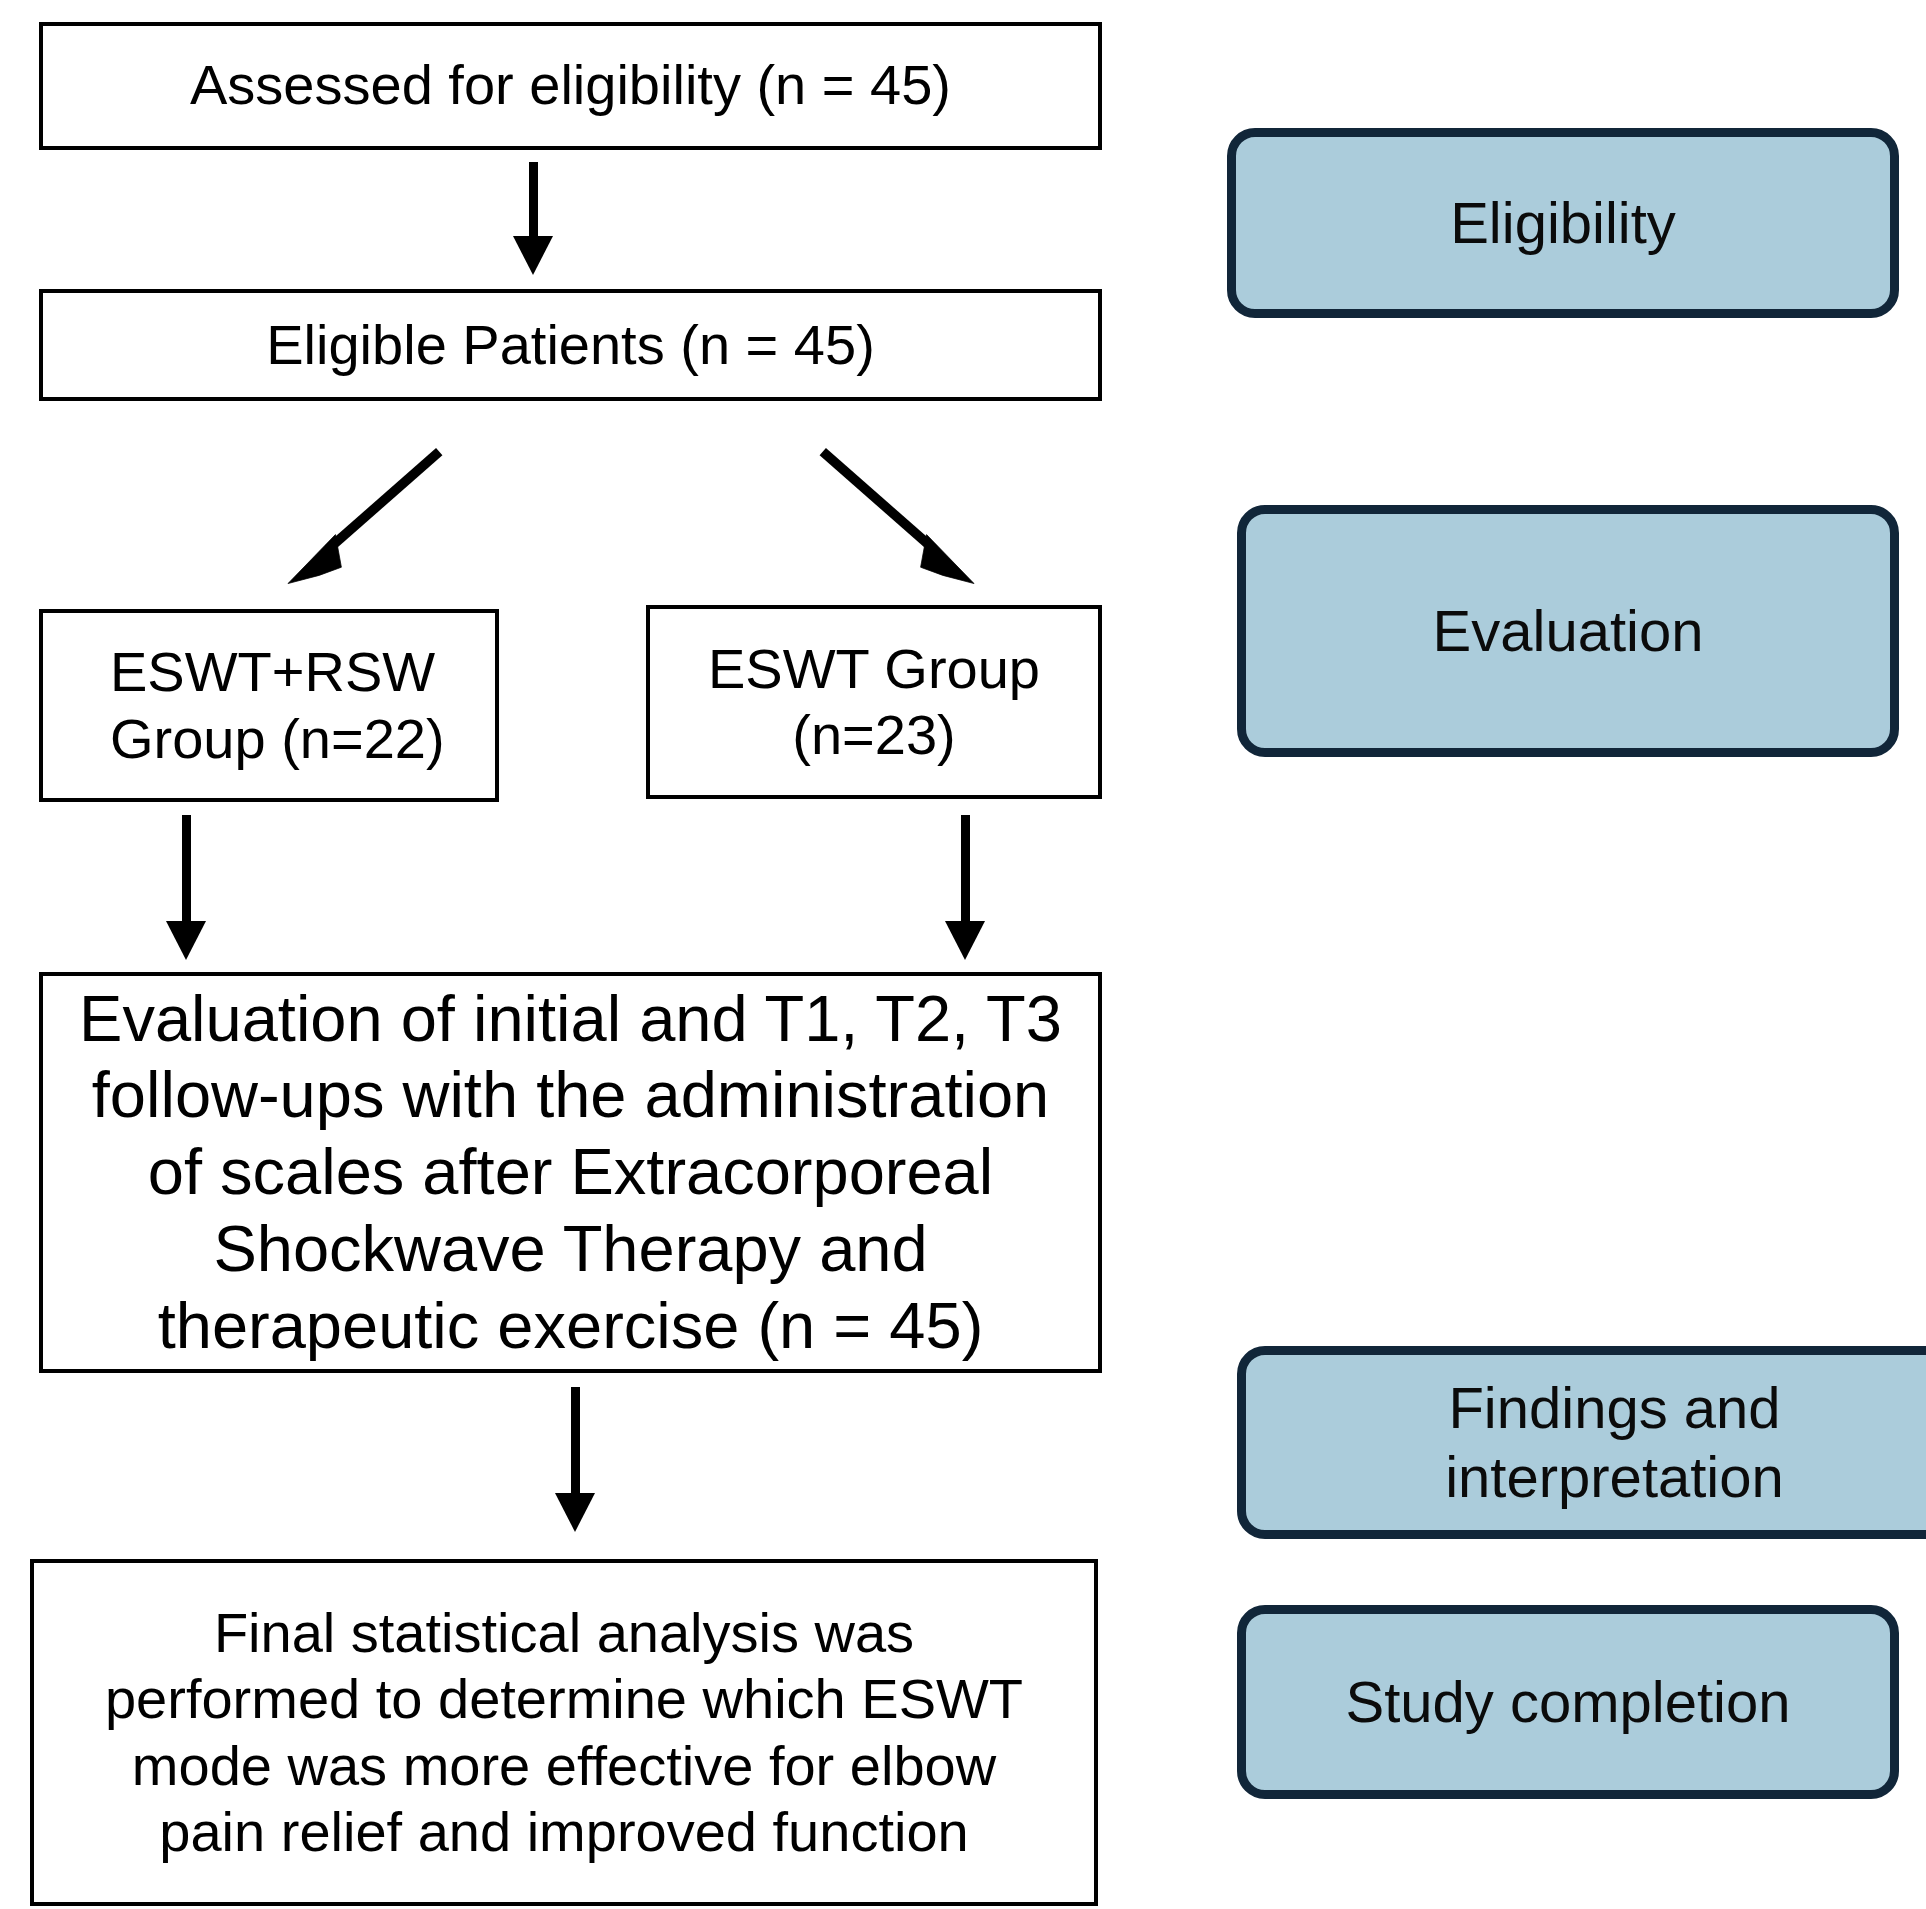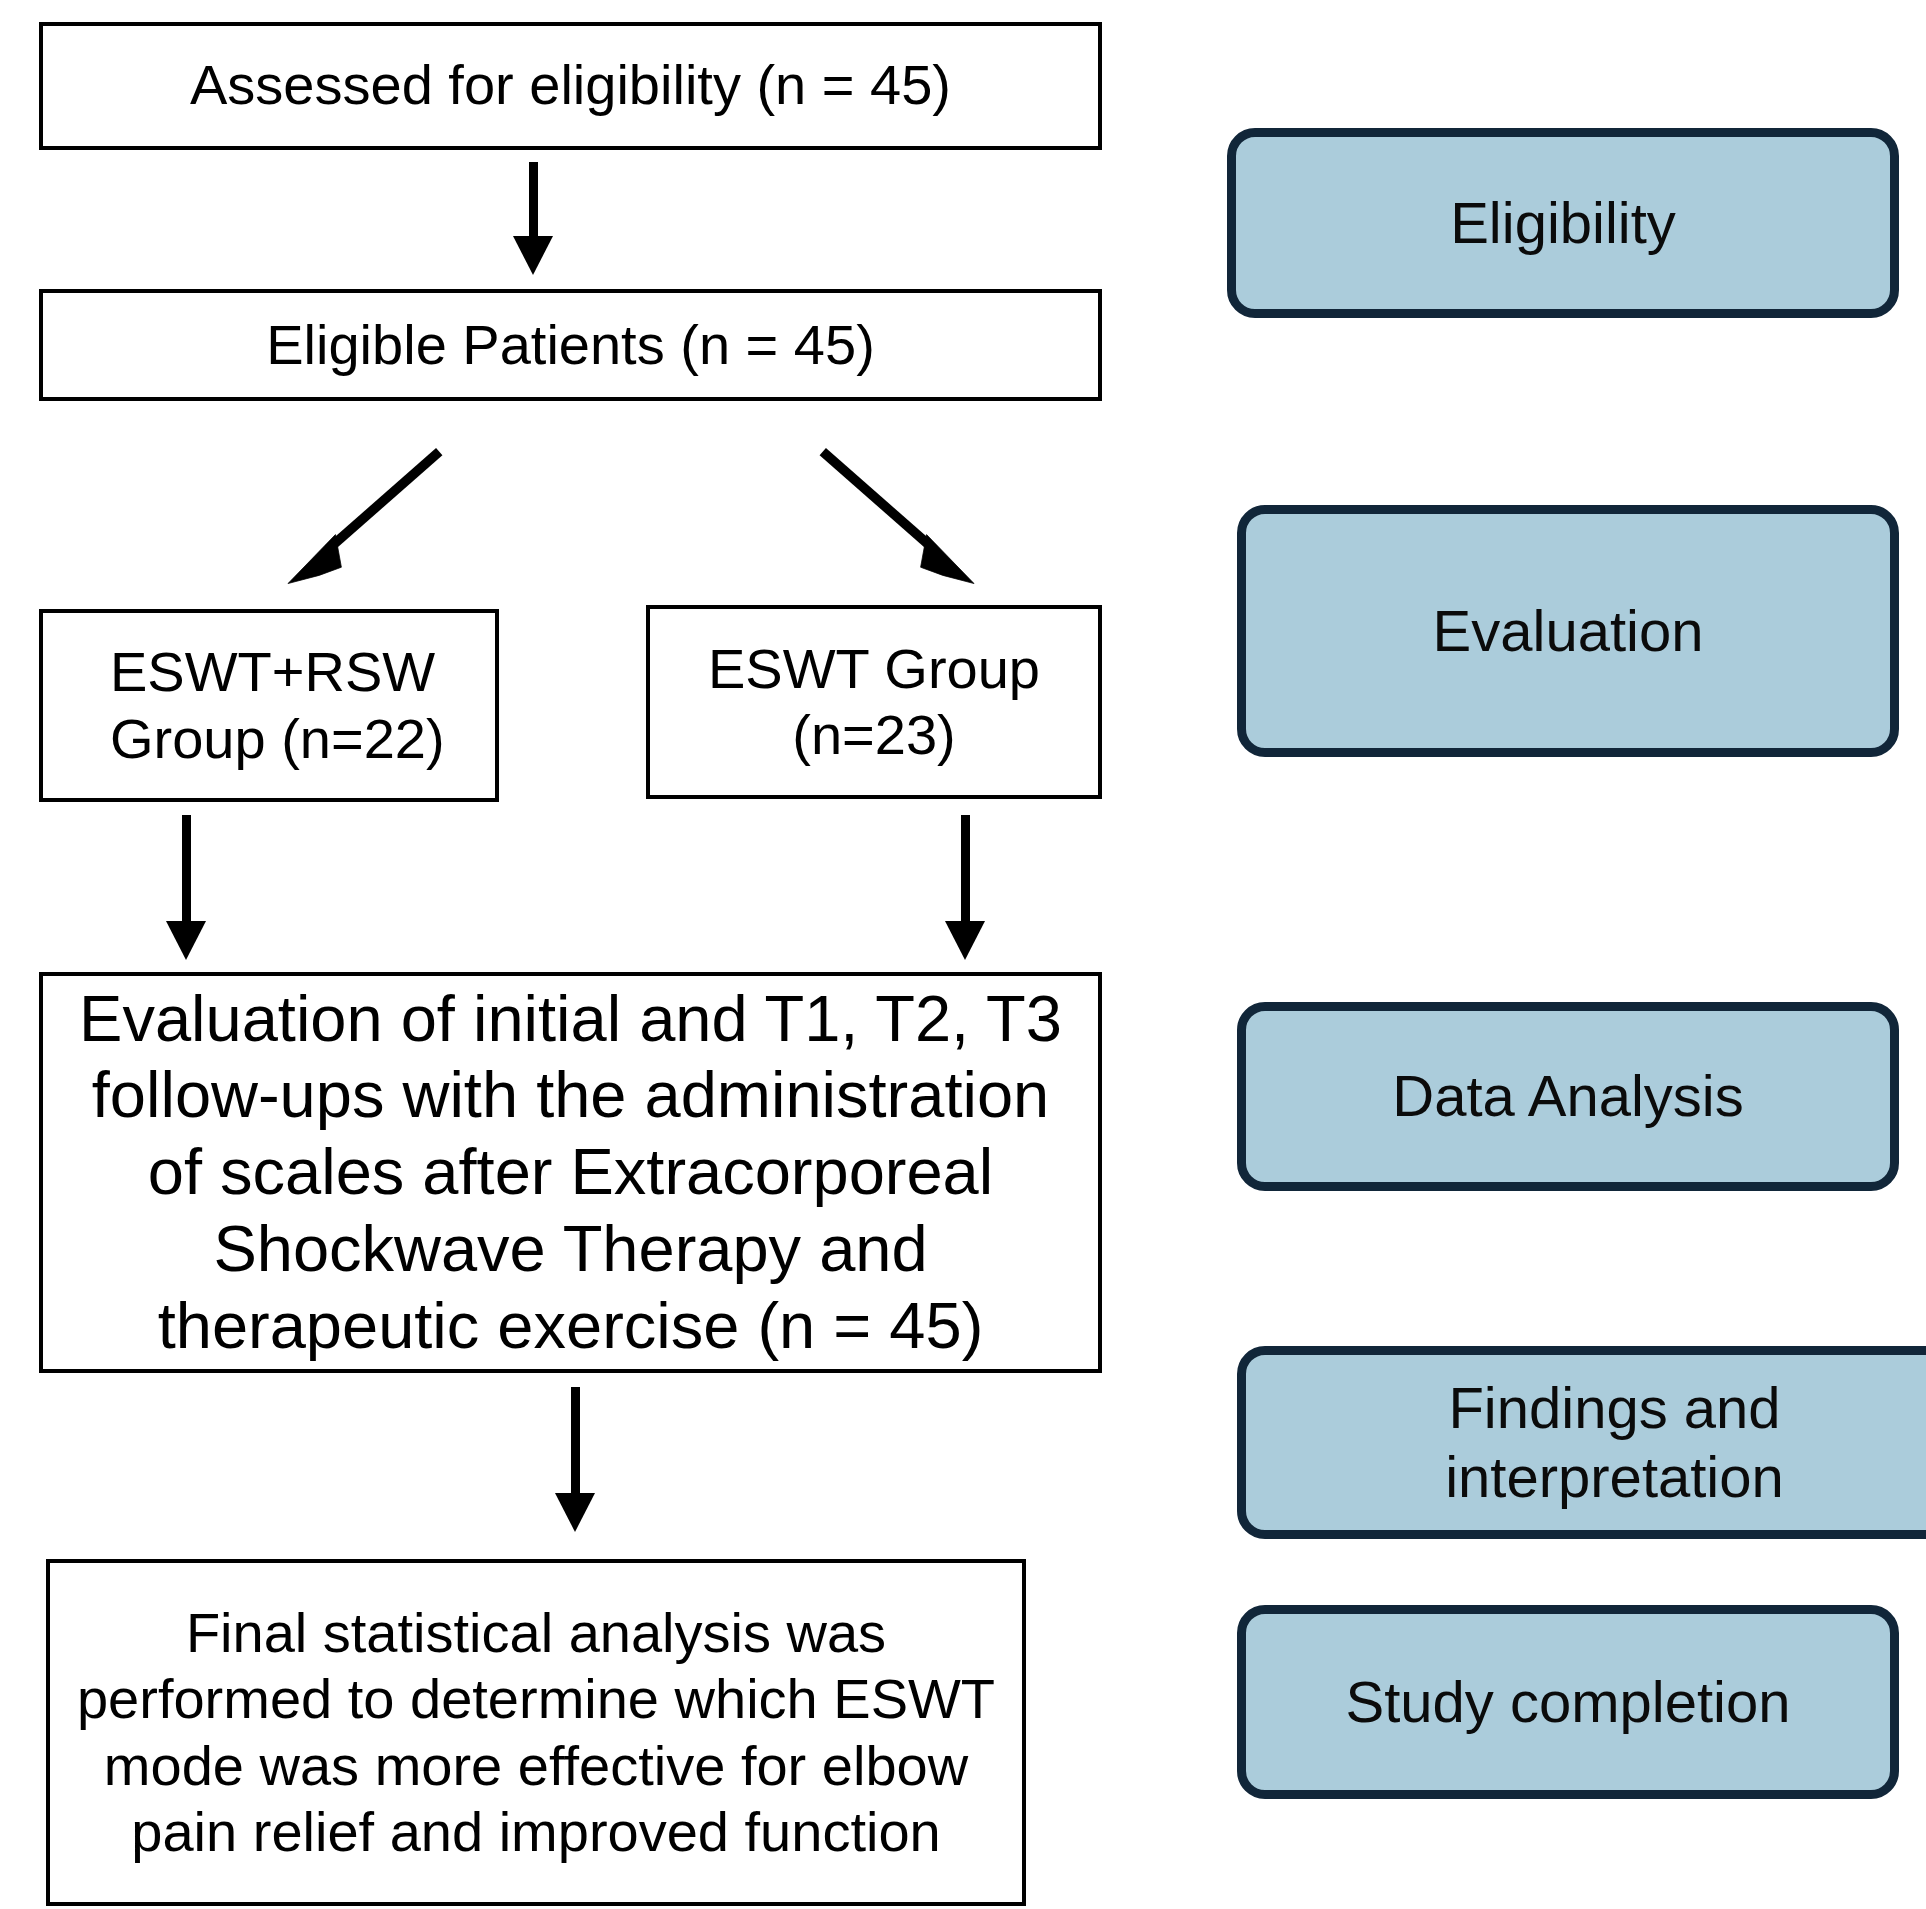--- a/index.html
+++ b/index.html
@@ -36,21 +36,21 @@
     padding: 0 13.4px;
     box-sizing: border-box;
     white-space: pre-line;
   }
 
   #box-assessed      { left: 39px;  top: 21.5px;   width: 1063px; height: 128px; font-size: 56px; }
   #box-eligible      { left: 39px;  top: 289px;  width: 1063px; height: 112px; font-size: 56px; }
   #box-eswt-rsw      { left: 39px;  top: 609px;  width: 460px;  height: 193px; font-size: 56px; }
   #box-eswt          { left: 646px; top: 605px;  width: 456px;  height: 194px; font-size: 56px; }
   #box-evaluation    { left: 39px;  top: 972px; width: 1063px; height: 401px; font-size: 65px; }
-  #box-final         { left: 30px;  top: 1559px; width: 980px; height: 347px; font-size: 56px; margin-left: 16px; }
+  #box-final         { left: 30px;  top: 1559px; width: 1068px; height: 347px; font-size: 56px; }
 
   #box-eswt-rsw .bx-text { text-align: left; padding-left: 67px; }
 
   
   .arrow-v {
     position: absolute;
     width: 0;
   }
   .arrow-v .shaft {
     position: absolute;
@@ -183,23 +183,20 @@
   </div>
 
   <div class="stage-badge" id="badge-eligibility">
     <span class="bg-text">Eligibility</span>
   </div>
 
   <div class="stage-badge" id="badge-evaluation">
     <span class="bg-text">Evaluation</span>
   </div>
 
-  <div class="stage-badge" id="badge-data">
-    <span class="bg-text">Data Analysis</span>
-  </div>
 
   <div class="stage-badge" id="badge-findings">
     <span class="bg-text">Findings and
 interpretation</span>
   </div>
 
   <div class="stage-badge" id="badge-study">
     <span class="bg-text">Study completion</span>
   </div>
 

